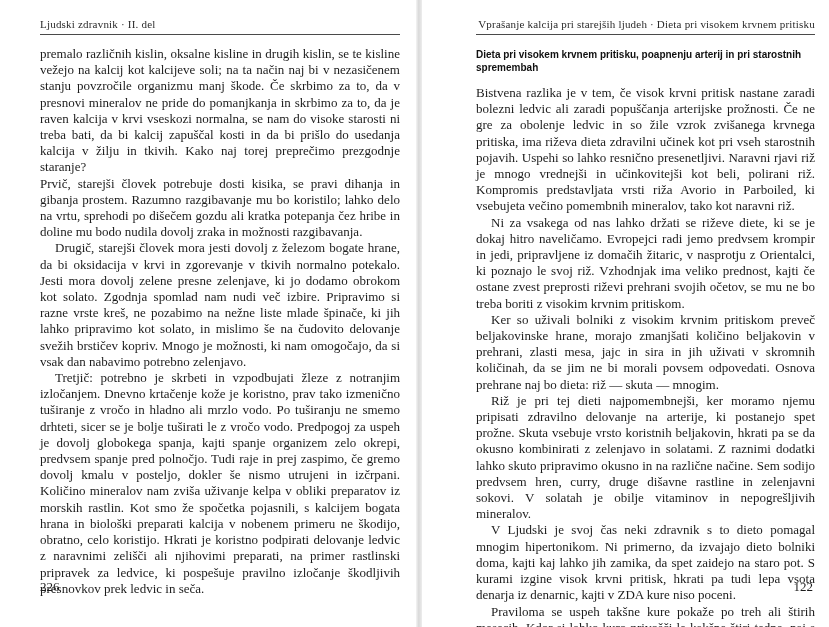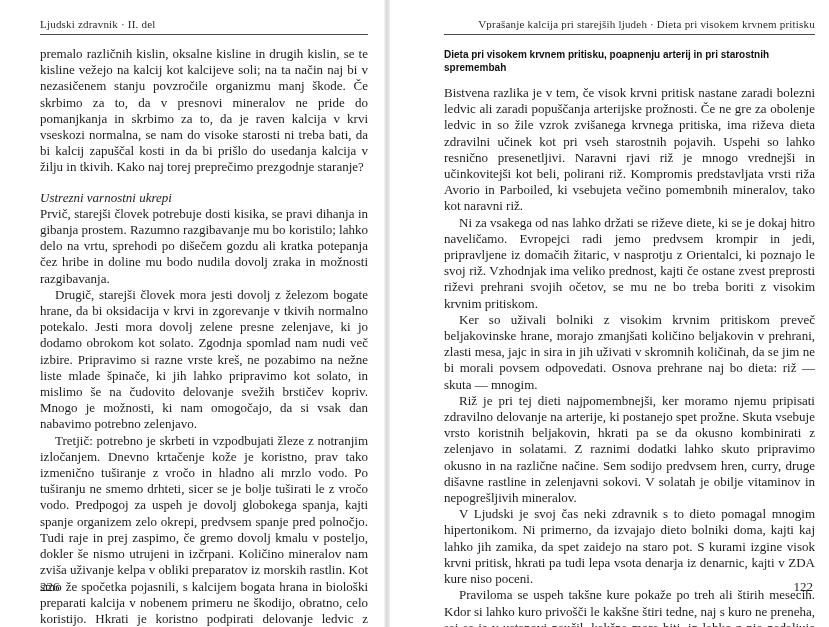--- a/index.html
+++ b/index.html
@@ -5,21 +5,21 @@
   html, body { margin: 0; padding: 0; }
   body {
     width: 829px; height: 627px;
     background: #ffffff;
     font-family: "Liberation Serif", "DejaVu Serif", serif;
     color: #1c1c1c;
     overflow: hidden;
   }
   .spread { display: flex; width: 829px; height: 627px; background: #fff; }
   .page { position: relative; box-sizing: border-box; }
-  .page.left  { width: 384px; padding: 18px 16px 0 40px; }
+  .page.left  { width: 416px; padding: 18px 16px 0 40px; }
   .gutter {
     width: 6px; height: 627px;
     background: linear-gradient(90deg, #f4f4f4 0%, #d9d9d9 45%, #ededed 100%);
   }
   .page.right { flex: 1; padding: 18px 14px 0 54px; }
 
   .running-head {
     font-size: 11px;
     color: #2a2a2a;
     padding-bottom: 4px;
@@ -66,21 +66,20 @@
 </style>
 </head>
 <body>
 
 <div class="spread">
 
   <div class="page left">
     <div class="running-head rh-left">Ljudski zdravnik · II. del</div>
     <div class="body-text">
         <p class="para">premalo različnih kislin, oksalne kisline in drugih kislin, se te kisline vežejo na kalcij kot kalcijeve soli; na ta način naj bi v nezasičenem stanju povzročile organizmu manj škode. Če skrbimo za to, da v presnovi mineralov ne pride do pomanjkanja in skrbimo za to, da je raven kalcija v krvi vseskozi normalna, se nam do visoke starosti ni treba bati, da bi kalcij zapuščal kosti in da bi prišlo do usedanja kalcija v žilju in tkivih. Kako naj torej preprečimo prezgodnje staranje?</p>
-        <h3 class="subheading">Ustrezni varnostni ukrepi</h3>
         <p class="para">Prvič, starejši človek potrebuje dosti kisika, se pravi dihanja in gibanja prostem. Razumno razgibavanje mu bo koristilo; lahko delo na vrtu, sprehodi po dišečem gozdu ali kratka potepanja čez hribe in doline mu bodo nudila dovolj zraka in možnosti razgibavanja.</p>
         <p class="para indent">Drugič, starejši človek mora jesti dovolj z železom bogate hrane, da bi oksidacija v krvi in zgorevanje v tkivih normalno potekalo. Jesti mora dovolj zelene presne zelenjave, ki jo dodamo obrokom kot solato. Zgodnja spomlad nam nudi več izbire. Pripravimo si razne vrste kreš, ne pozabimo na nežne liste mlade špinače, ki jih lahko pripravimo kot solato, in mislimo še na čudovito delovanje svežih brstičev kopriv. Mnogo je možnosti, ki nam omogočajo, da si vsak dan nabavimo potrebno zelenjavo.</p>
         <p class="para indent">Tretjič: potrebno je skrbeti in vzpodbujati žleze z notranjim izločanjem. Dnevno krtačenje kože je koristno, prav tako izmenično tuširanje z vročo in hladno ali mrzlo vodo. Po tuširanju ne smemo drhteti, sicer se je bolje tuširati le z vročo vodo. Predpogoj za uspeh je dovolj globokega spanja, kajti spanje organizem zelo okrepi, predvsem spanje pred polnočjo. Tudi raje in prej zaspimo, če gremo dovolj kmalu v posteljo, dokler še nismo utrujeni in izčrpani. Količino mineralov nam zviša uživanje kelpa v obliki preparatov iz morskih rastlin. Kot smo že spočetka pojasnili, s kalcijem bogata hrana in biološki preparati kalcija v nobenem primeru ne škodijo, obratno, celo koristijo. Hkrati je koristno podpirati delovanje ledvic z naravnimi zelišči ali njihovimi preparati, na primer rastlinski pripravek za ledvice, ki pospešuje pravilno izločanje škodljivih presnovkov prek ledvic in seča.</p>
       </div>
     <div class="folio folio-left">226</div>
   </div>
 
   <div class="gutter"></div>
 
   <div class="page right">

